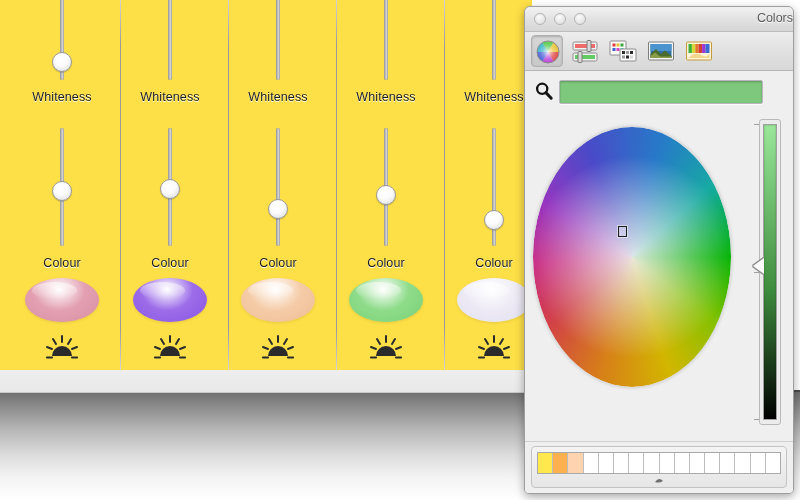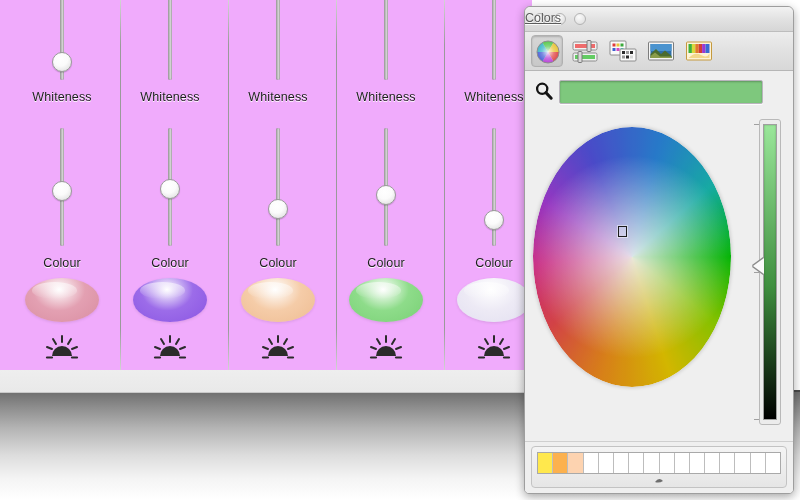--- a/index.html
+++ b/index.html
@@ -17,21 +17,21 @@
     position:absolute;left:0;top:392px;width:800px;height:108px;
     background:linear-gradient(to bottom,#6f6f6f 0%,#8d8d8d 14%,#b5b5b5 34%,#dcdcdc 58%,#f4f4f4 80%,#ffffff 100%);
   }
   .desk-topline{
     position:absolute;left:0;top:390px;width:800px;height:2px;background:#4a4a4a;
   }
 
   
   .app-window{
     position:absolute;left:0;top:0;width:532px;height:392px;
-    background:#f0abfc;
+    background:#fde047;
     border-bottom:1px solid #c9c9c9;
     overflow:hidden;
   }
   .app-window::after{
     content:"";position:absolute;left:0;right:0;bottom:0;height:22px;
     background:linear-gradient(to bottom,#eeeeee,#e9e9e9);
   }
 
   .col-wrap{position:absolute;left:0;top:0;width:532px;height:392px;}
   .channel{
@@ -98,24 +98,23 @@
     background:linear-gradient(to bottom,#f2f2f2 0%,#e2e2e2 50%,#d6d6d6 100%);
     border-bottom:1px solid #bdbdbd;
     border-radius:5px 5px 0 0;
   }
   .wbtn{
     position:absolute;top:6px;width:12px;height:12px;border-radius:50%;
     background:radial-gradient(circle at 40% 32%,#fbfbfb,#e4e4e4 70%,#d2d2d2 100%);
     border:1px solid #b4b4b4;box-sizing:border-box;
   }
   .wtitle{
-    position:absolute;left:0;right:0;top:4px;text-align:left;
+    position:absolute;left:0;right:0;top:4px;text-align:right;
     font-size:12.5px;color:#5c5c5c;
     text-shadow:0 1px 0 rgba(255,255,255,.85);
-    text-decoration:underline;
   }
 
   .toolbar{
     position:relative;height:38px;
     background:linear-gradient(to bottom,#ededed 0%,#e0e0e0 55%,#d8d8d8 100%);
     border-bottom:1px solid #b6b6b6;
   }
   .tb-item{
     position:absolute;top:3px;width:32px;height:32px;border-radius:4px;
     box-sizing:border-box;

